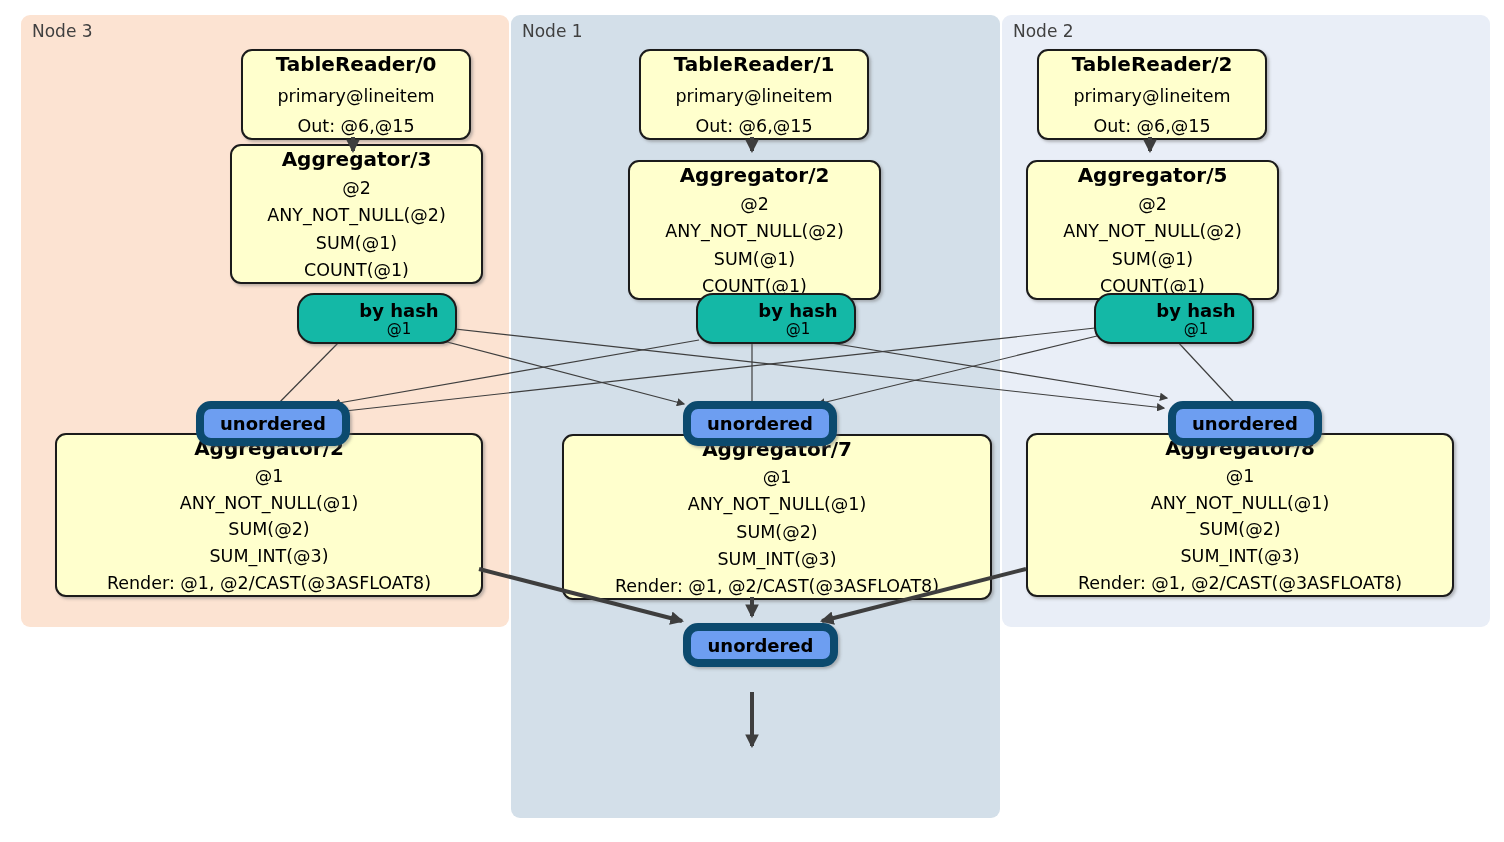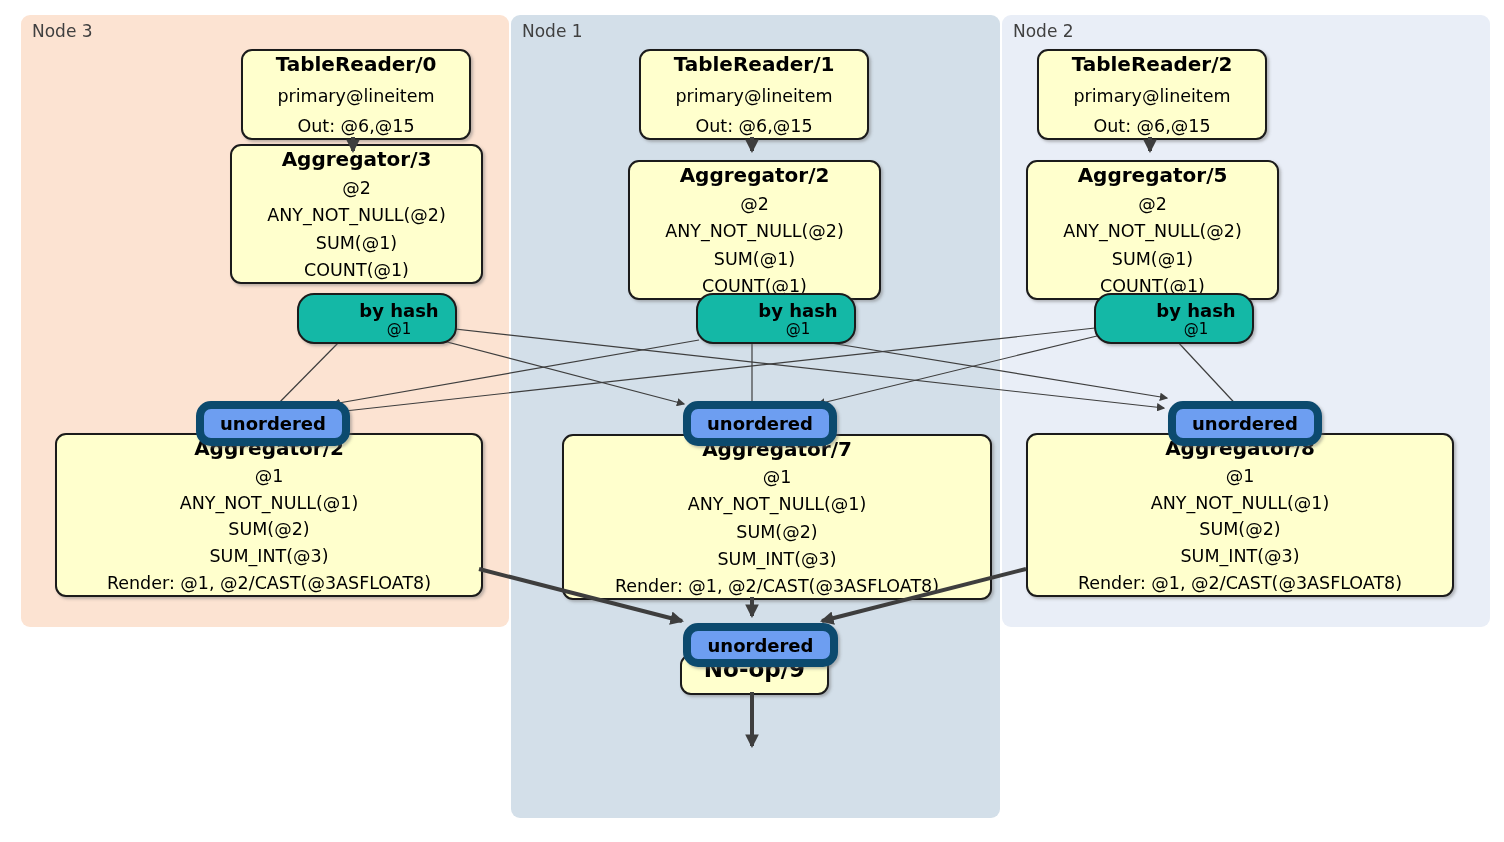--- a/index.html
+++ b/index.html
@@ -145,23 +145,20 @@
   <div class="nbox" style="left:1026px;top:433px;width:424px;height:160px">
     <div class="btitle">Aggregator/8</div>
     <div class="bline">@1</div>
     <div class="bline">ANY_NOT_NULL(@1)</div>
     <div class="bline">SUM(@2)</div>
     <div class="bline">SUM_INT(@3)</div>
     <div class="bline">Render: @1, @2/CAST(@3ASFLOAT8)</div>
   </div>
 
   <div class="stream" style="left:683px;top:623px;width:139px;height:28px">unordered</div>
-  <div class="nbox" style="left:680px;top:654px;width:145px;height:37px">
-    <div class="btitle" style="font-size:23px">No-op/9</div>
-  </div>
 
   <svg class="edges top" width="1504" height="842">
     <defs>
       <marker id="arrowT" viewBox="0 0 10 10" refX="8.5" refY="5" markerWidth="3.4" markerHeight="3.4" orient="auto" markerUnits="strokeWidth">
         <path d="M0,0 L10,5 L0,10 z" fill="#3e3e3e"></path>
       </marker>
     </defs>
     <g stroke="#3e3e3e" stroke-width="4" fill="none">
       <line x1="353" y1="137" x2="353" y2="151" marker-end="url(#arrowT)"></line>
       <line x1="752" y1="137" x2="752" y2="151" marker-end="url(#arrowT)"></line>

